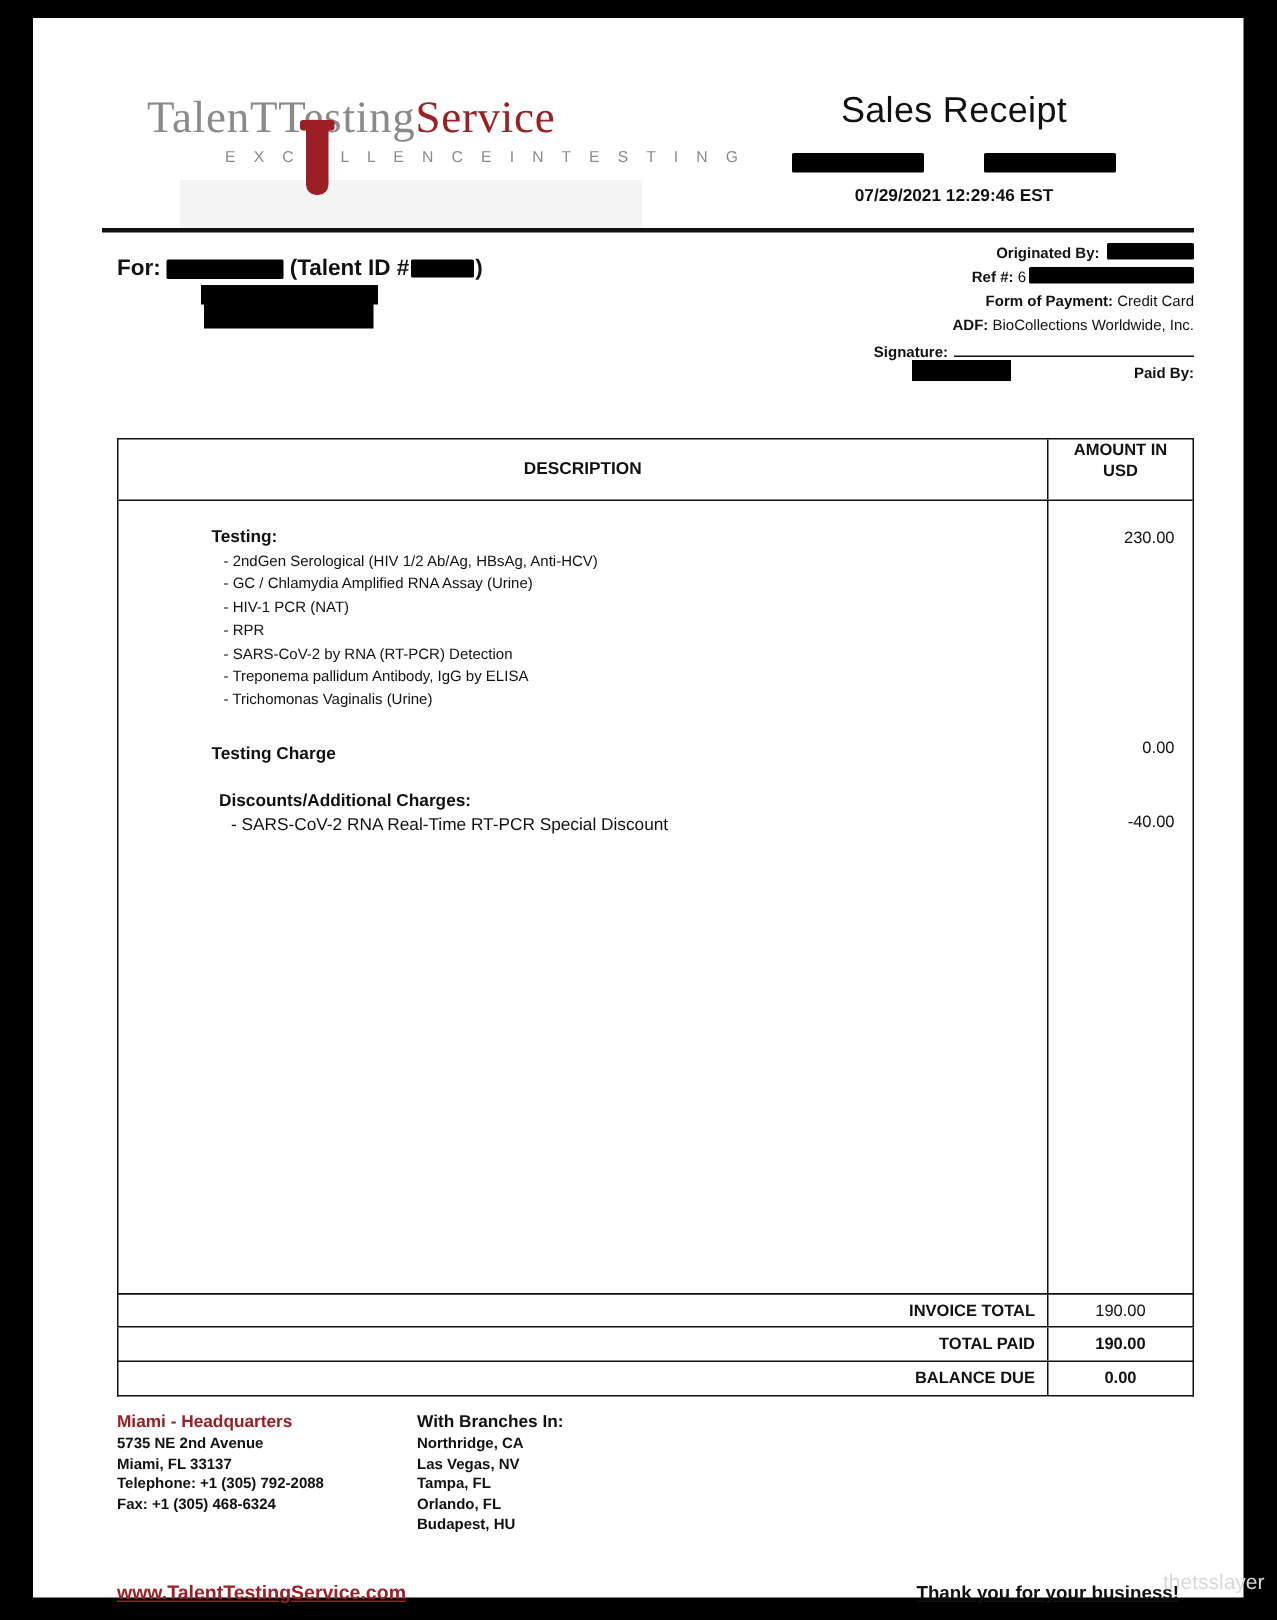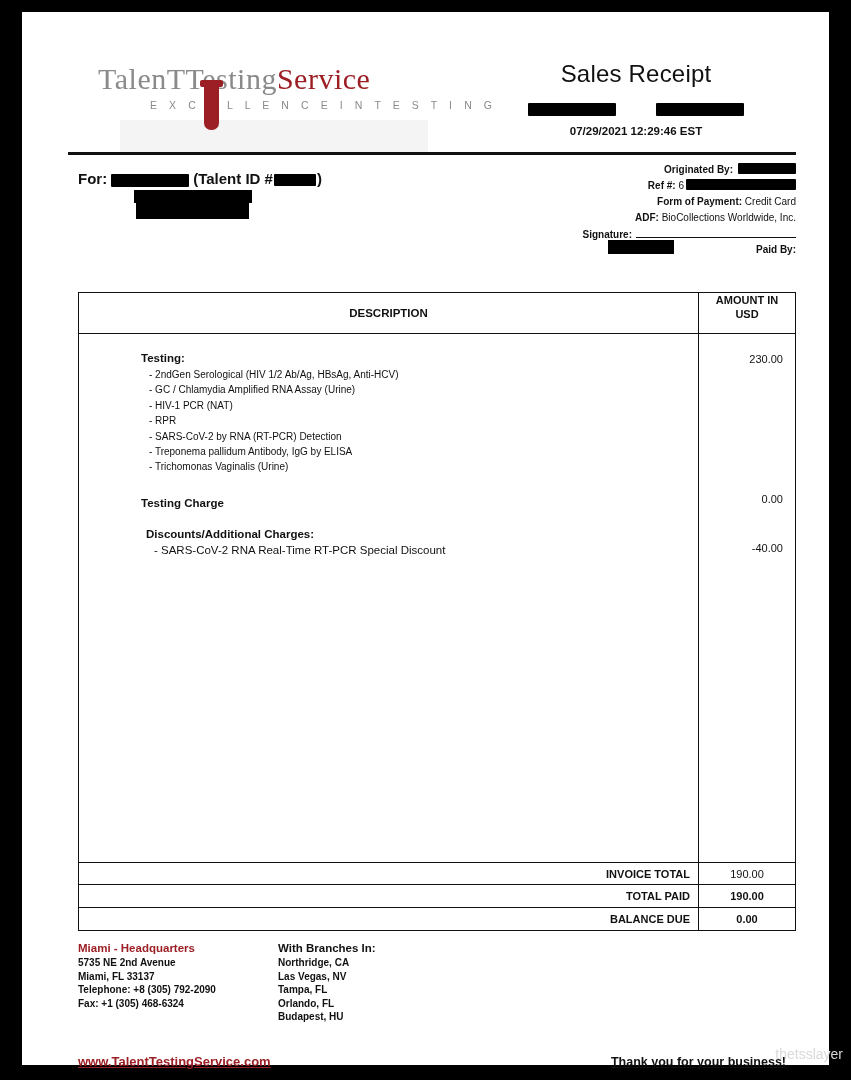--- a/index.html
+++ b/index.html
@@ -452,21 +452,21 @@
         <div class="lbl">BALANCE DUE</div>
         <div class="val bold">0.00</div>
       </div>
     </div>
 
     <div class="footer">
       <div class="f-col1">
         <div class="f-head">Miami - Headquarters</div>
         <div class="f-line">5735 NE 2nd Avenue</div>
         <div class="f-line">Miami, FL 33137</div>
-        <div class="f-line">Telephone: +8 (305) 792-2090</div>
+        <div class="f-line">Telephone: +1 (305) 792-2088</div>
         <div class="f-line">Fax: +1 (305) 468-6324</div>
       </div>
       <div class="f-col2">
         <div class="f-head" style="color:#111">With Branches In:</div>
         <div class="f-line">Northridge, CA</div>
         <div class="f-line">Las Vegas, NV</div>
         <div class="f-line">Tampa, FL</div>
         <div class="f-line">Orlando, FL</div>
         <div class="f-line">Budapest, HU</div>
       </div>

